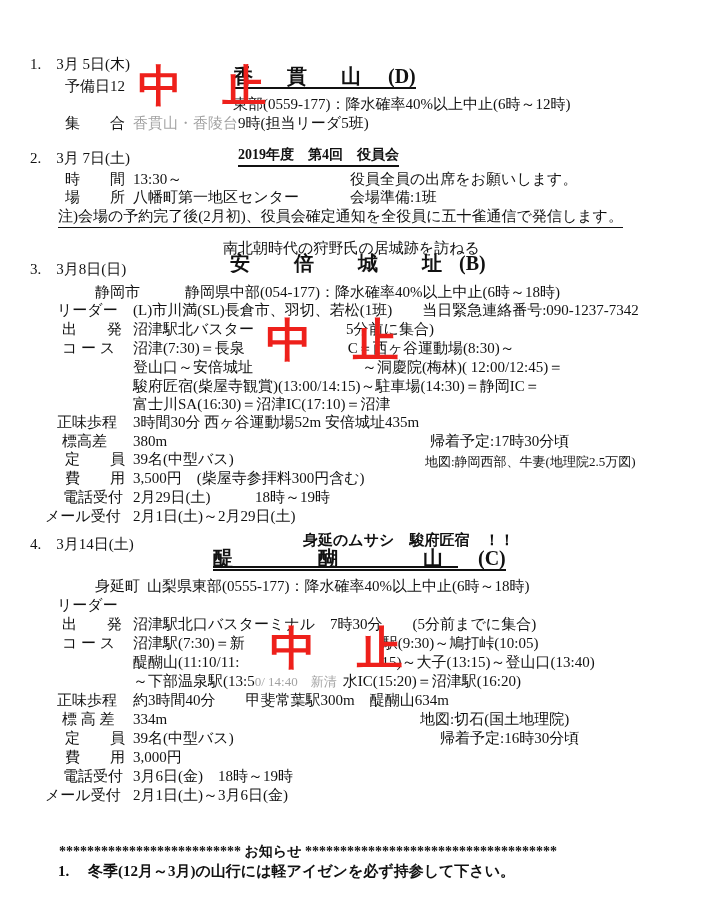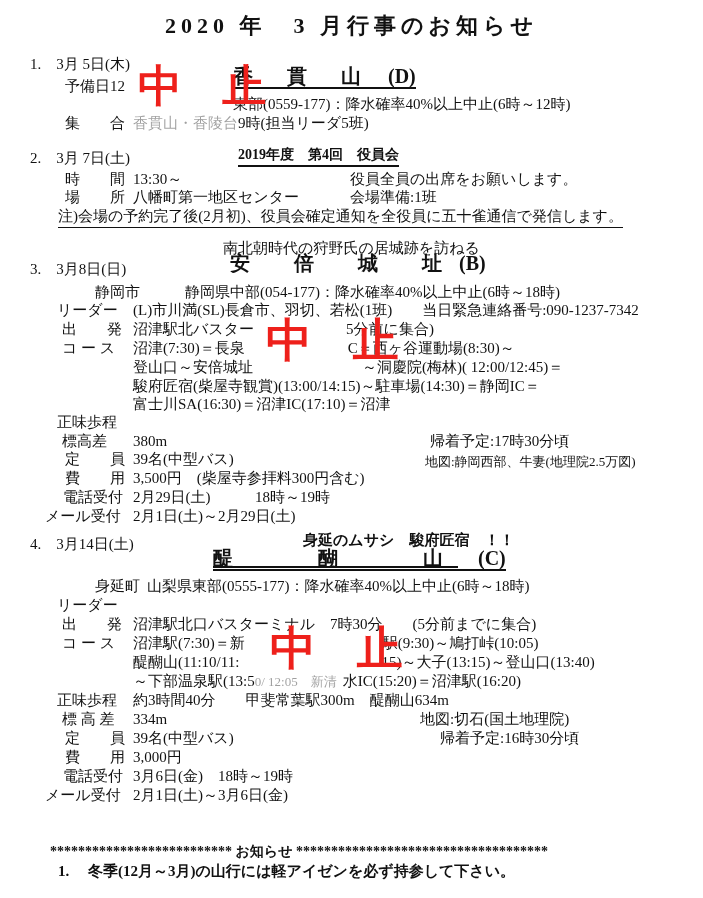--- a/index.html
+++ b/index.html
@@ -21,21 +21,20 @@
   .center{width:703px;text-align:center;}
   .stamp{position:absolute;color:#ee201b;font-weight:bold;white-space:nowrap;
          font-family:"Liberation Sans","DejaVu Sans",sans-serif;
          font-size:46px;line-height:48px;letter-spacing:14px;}
 </style>
 </head>
 <body>
 
 <div class="page">
 
-  <div class="ln title" style="left:0;top:16px">2020 年　3 月行事のお知らせ</div>
 
   <div class="ln" style="left:30px;top:55px">1.　3月 5日(木)</div>
   <div class="ln" style="left:65px;top:77px">予備日12</div>
   <div class="ln h2" style="left:233px;top:67px"><span class="ls7">香　貫　山</span><span>　(D)</span></div>
   <div class="ln" style="left:233px;top:95px">東部(0559-177)：降水確率40%以上中止(6時～12時)</div>
   <div class="ln" style="left:65px;top:114px">集　　合</div>
   <div class="ln" style="left:133px;top:114px"><span class="faint">香貫山・香陵台</span><span>9時(担当リーダ5班)</span></div>
   <div class="stamp" style="left:138px;top:62px;font-size:44px;">中 止</div>
 
   <div class="ln" style="left:30px;top:149px">2.　3月 7日(土)</div>
@@ -57,20 +56,21 @@
   <div class="ln" style="left:133px;top:301px">(L)市川満(SL)長倉市、羽切、若松(1班)　　当日緊急連絡番号:090-1237-7342</div>
   <div class="ln" style="left:62px;top:320px">出　　発</div>
   <div class="ln" style="left:133px;top:320px"><span>沼津駅北バスター</span><span class="gap" style="width:92px"></span><span>5分前に集合)</span></div>
   <div class="ln" style="left:62px;top:339px">コ ー ス</div>
   <div class="ln" style="left:133px;top:339px"><span>沼津(7:30)＝長泉</span><span class="gap" style="width:103px"></span><span>C＝西ヶ谷運動場(8:30)～</span></div>
   <div class="ln" style="left:133px;top:358px"><span>登山口～安倍城址</span><span class="gap" style="width:109px"></span><span>～洞慶院(梅林)( 12:00/12:45)＝</span></div>
   <div class="ln" style="left:133px;top:377px">駿府匠宿(柴屋寺観賞)(13:00/14:15)～駐車場(14:30)＝静岡IC＝</div>
   <div class="ln" style="left:133px;top:395px">富士川SA(16:30)＝沼津IC(17:10)＝沼津</div>
   <div class="stamp" style="left:266px;top:316px">中 止</div>
   <div class="ln" style="left:57px;top:413px">正味歩程</div>
+  <div class="ln" style="left:133px;top:413px">3時間30分 西ヶ谷運動場52m 安倍城址435m</div>
   <div class="ln" style="left:62px;top:432px">標高差</div>
   <div class="ln" style="left:133px;top:432px">380m</div>
   <div class="ln" style="left:430px;top:432px">帰着予定:17時30分頃</div>
   <div class="ln" style="left:65px;top:450px">定　　員</div>
   <div class="ln" style="left:133px;top:450px">39名(中型バス)</div>
   <div class="ln small" style="left:425px;top:452px">地図:静岡西部、牛妻(地理院2.5万図)</div>
   <div class="ln" style="left:65px;top:469px">費　　用</div>
   <div class="ln" style="left:133px;top:469px">3,500円　(柴屋寺参拝料300円含む)</div>
   <div class="ln" style="left:63px;top:488px">電話受付</div>
   <div class="ln" style="left:133px;top:488px">2月29日(土)</div>
@@ -82,33 +82,33 @@
   <div class="ln" style="left:30px;top:535px">4.　3月14日(土)</div>
   <div class="ln h2" style="left:213px;top:549px"><span class="ls15">醍　　醐　　山</span><span>　(C)</span></div>
   <div class="ln" style="left:95px;top:577px">身延町</div>
   <div class="ln" style="left:147px;top:577px">山梨県東部(0555-177)：降水確率40%以上中止(6時～18時)</div>
   <div class="ln" style="left:57px;top:596px">リーダー</div>
   <div class="ln" style="left:62px;top:615px">出　　発</div>
   <div class="ln" style="left:133px;top:615px">沼津駅北口バスターミナル　7時30分　　(5分前までに集合)</div>
   <div class="ln" style="left:62px;top:634px">コ ー ス</div>
   <div class="ln" style="left:133px;top:634px"><span>沼津駅(7:30)＝新</span><span class="gap" style="width:138px"></span><span>駅(9:30)～鳩打峠(10:05)</span></div>
   <div class="ln" style="left:133px;top:653px"><span>醍醐山(11:10/11:</span><span class="gap" style="width:142px"></span><span>15)～大子(13:15)～登山口(13:40)</span></div>
-  <div class="ln" style="left:133px;top:672px"><span>～下部温泉駅(13:5</span><span class="faint small">0/ 12:05　新清</span><span class="gap" style="width:6px"></span><span>水IC(15:20)＝沼津駅(16:20)</span></div>
+  <div class="ln" style="left:133px;top:672px"><span>～下部温泉駅(13:5</span><span class="faint small">0/ 14:40　新清</span><span class="gap" style="width:6px"></span><span>水IC(15:20)＝沼津駅(16:20)</span></div>
   <div class="stamp" style="left:270px;top:624px">中 止</div>
   <div class="ln" style="left:57px;top:691px">正味歩程</div>
   <div class="ln" style="left:133px;top:691px">約3時間40分　　甲斐常葉駅300m　醍醐山634m</div>
   <div class="ln" style="left:62px;top:710px">標 高 差</div>
   <div class="ln" style="left:133px;top:710px">334m</div>
   <div class="ln" style="left:420px;top:710px">地図:切石(国土地理院)</div>
   <div class="ln" style="left:65px;top:729px">定　　員</div>
   <div class="ln" style="left:133px;top:729px">39名(中型バス)</div>
   <div class="ln" style="left:440px;top:729px">帰着予定:16時30分頃</div>
   <div class="ln" style="left:65px;top:748px">費　　用</div>
   <div class="ln" style="left:133px;top:748px">3,000円</div>
   <div class="ln" style="left:63px;top:767px">電話受付</div>
   <div class="ln" style="left:133px;top:767px">3月6日(金)　18時～19時</div>
   <div class="ln" style="left:45px;top:786px">メール受付</div>
   <div class="ln" style="left:133px;top:786px">2月1日(土)～3月6日(金)</div>
 
-  <div class="ln bold" style="left:50px;top:842px;font-size:14px;">************************** お知らせ ************************************</div>
+  <div class="ln bold" style="left:59px;top:842px;font-size:14px;">************************** お知らせ ************************************</div>
   <div class="ln bold" style="left:58px;top:862px">1.　 冬季(12月～3月)の山行には軽アイゼンを必ず持参して下さい。</div>
 
 </div>
 
 </body></html>

